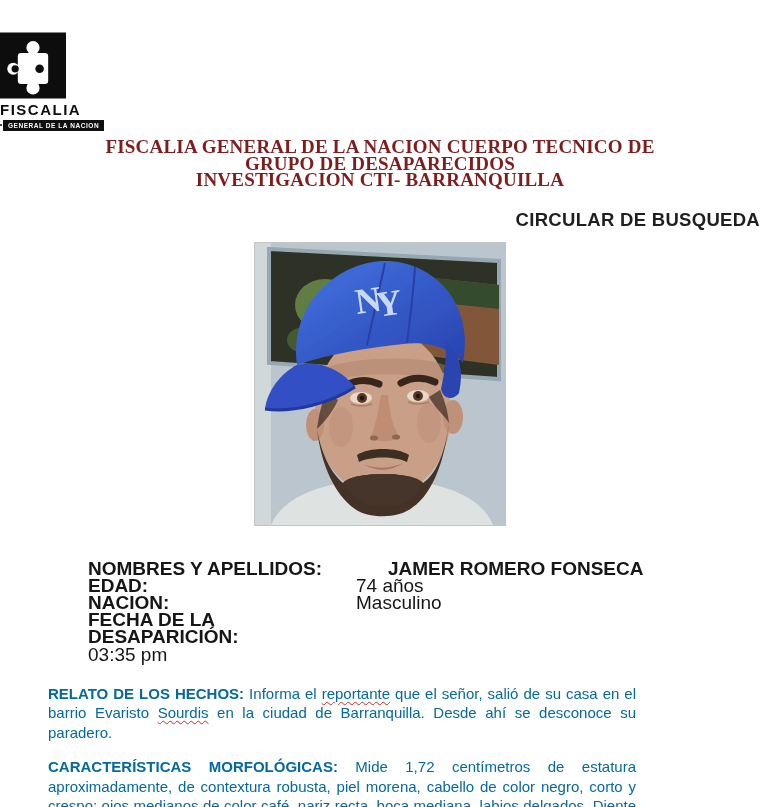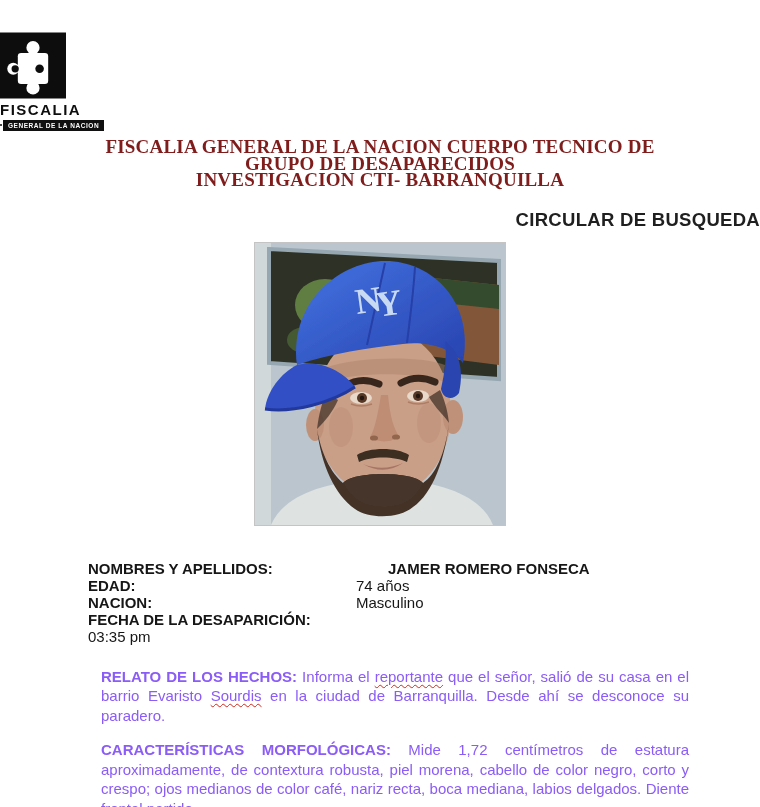--- a/index.html
+++ b/index.html
@@ -26,27 +26,27 @@
     font-family:"Liberation Serif",serif;font-weight:bold;font-size:19px;
     line-height:16.5px;color:#7f1d1d;letter-spacing:0.2px;
   }
   .doc-title{
     margin-top:21px;text-align:right;font-family:"Liberation Sans",sans-serif;
     font-weight:bold;font-size:18.5px;color:#1f1f1f;letter-spacing:0.3px;line-height:19px;
   }
   
   .photo-frame{display:block;margin:13px auto 0 auto;width:250px;height:282px;border:1px solid #c4c4c4;}
   
-  .fields{margin:34px 0 0 88px;font-size:15px;line-height:17.2px;}
+  .fields{margin:34px 0 0 88px;font-size:19px;line-height:17.2px;}
   .frow{display:flex;}
   .flabel{width:268px;font-weight:bold;flex:none;}
   .fvalue{font-weight:normal;}
   .fvalue.vbold{font-weight:bold;margin-left:32px;}
   
-  .para{width:588px;margin-left:101px;font-size:15px;line-height:19.5px;text-align:justify;color:#8b5cf6;}
+  .para{width:588px;margin-left:48px;font-size:15px;line-height:19.5px;text-align:justify;color:#0369a1;}
   .para-relato{margin-top:21px;}
   .para-carac{margin-top:12px;}
   .plabel{font-weight:bold;}
   .wavy{
     text-decoration-line:underline;text-decoration-style:wavy;
     text-decoration-color:#cc2a1e;text-decoration-thickness:1px;
     text-underline-offset:2px;
   }
 </style>
 </head>

